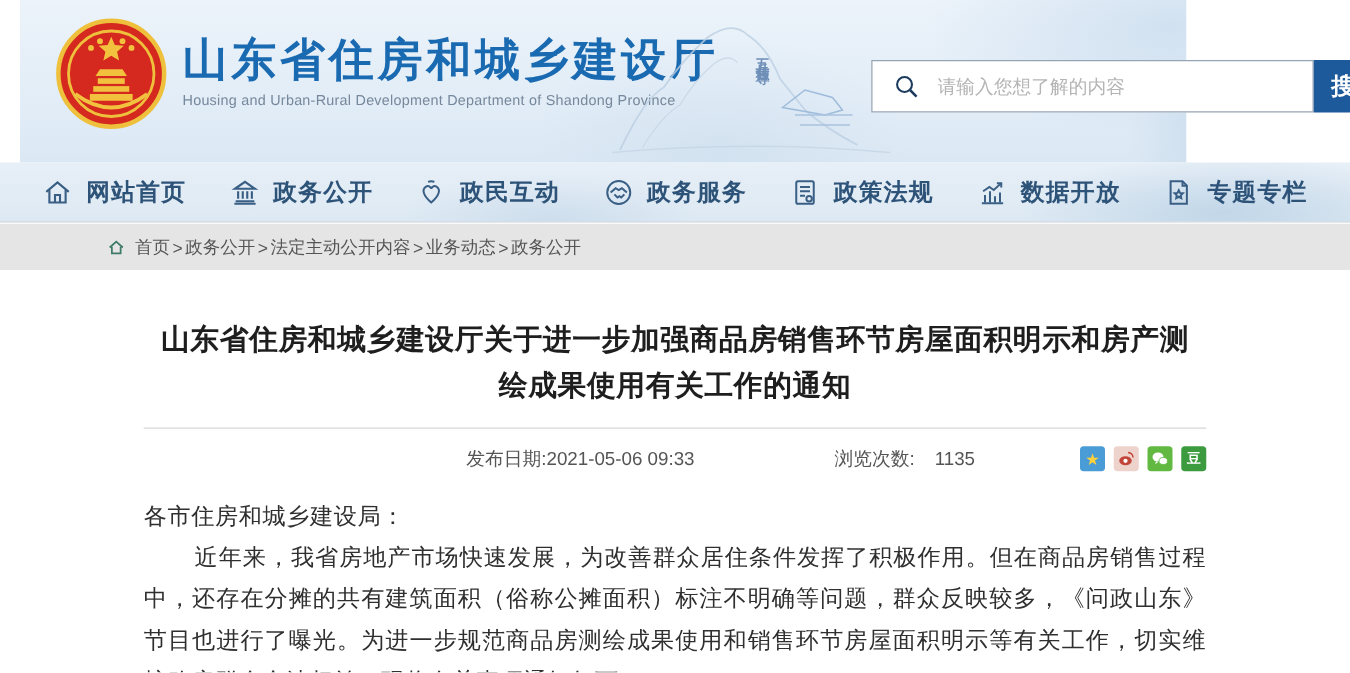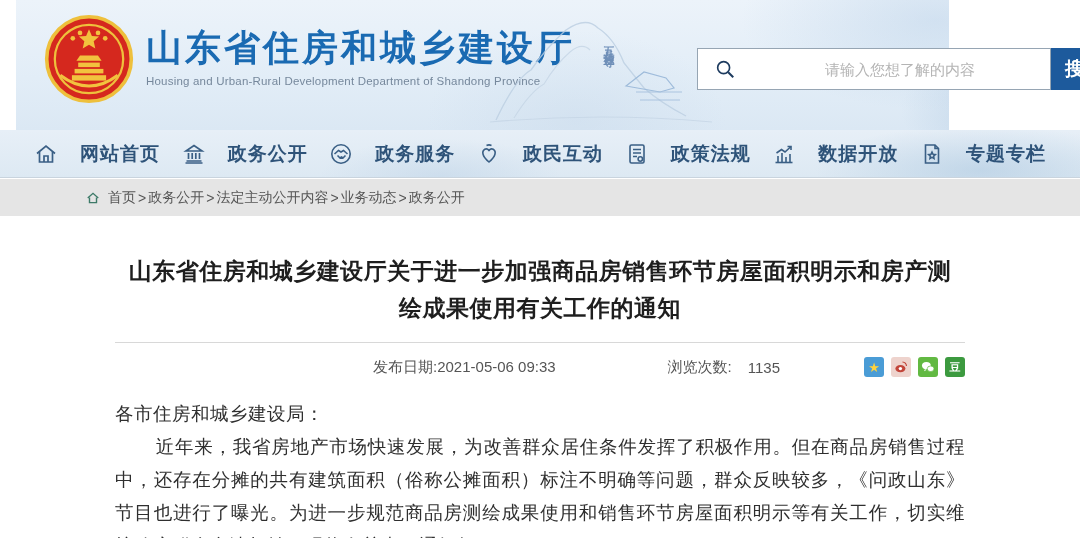--- a/index.html
+++ b/index.html
@@ -27,41 +27,41 @@
     font-size:11px; color:#5b7fae; letter-spacing:3px; opacity:.85; font-weight:bold;
   }
 
   .search-box {
     position:absolute; left:681px; top:48px; width:354px; height:42px;
     background:#ffffff; border:1px solid #96a5b3; display:flex; align-items:center;
   }
   .search-glass { margin-left:16px; flex:0 0 auto; }
   .search-input {
     flex:1; height:100%; border:none; outline:none; background:transparent;
-    font-size:15px; color:#333; padding-left:14px; font-family:"Liberation Sans", sans-serif;text-align:center;
+    font-size:15px; color:#333; padding-left:14px; font-family:"Liberation Sans", sans-serif;
   }
   .search-input::placeholder { color:#b4b4b4; }
   .search-button {
     position:absolute; left:1035px; top:48px; width:130px; height:42px;
     background:#1d5a9c; color:#ffffff; border:none; font-size:19px; font-weight:bold;
     letter-spacing:3px; text-align:left; padding-left:14px; cursor:pointer;
     font-family:"Liberation Sans", sans-serif;
   }
 
   
   .main-nav {
     position:absolute; left:0; top:130px; width:1080px; height:48px;
     display:flex; align-items:center; justify-content:space-between;
     padding:0 34px; border-bottom:1px solid #c9d4de;
     background:
       radial-gradient(220px 60px at 980px 40px, rgba(150,185,215,.40), transparent 75%),
       radial-gradient(160px 50px at 440px 46px, rgba(175,200,225,.35), transparent 75%),
       linear-gradient(180deg, #e7eff7, #dde9f3);
   }
-  .nav-item { display:flex; align-items:center; gap:22px; color:#2e5379; cursor:pointer;justify-content:space-between; }
+  .nav-item { display:flex; align-items:center; gap:11px; color:#2e5379; cursor:pointer;justify-content:space-between; }
   .nav-item svg { stroke:#3a5f85; }
   .nav-label { font-size:19px; font-weight:bold; letter-spacing:1px; }
 
   
   .breadcrumb-bar {
     position:absolute; left:0; top:179px; width:1080px; height:37px;
     background:#e5e5e5; display:flex; align-items:center; padding-left:86px;
     font-size:14px; color:#555;
   }
   .crumb-home { margin-right:8px; display:flex; align-items:center; }
@@ -160,33 +160,33 @@
       <svg width="24" height="24" viewBox="0 0 24 24" fill="none" stroke-width="1.7">
         <path d="M4 9 L12 3.5 L20 9 Z"></path>
           <path d="M6.5 11 V17 M10.2 11 V17 M13.8 11 V17 M17.5 11 V17"></path>
           <path d="M4.5 19 H19.5 M3.5 21 H20.5"></path>
       </svg>
       <span class="nav-label">政务公开</span>
     </div>
 
     <div class="nav-item">
       <svg width="24" height="24" viewBox="0 0 24 24" fill="none" stroke-width="1.6">
+        <path d="M12 20 C5.5 14.5 4.2 9.5 7.8 7.3 C10 6 11.8 7.8 12 9 C12.2 7.8 14 6 16.2 7.3 C19.8 9.5 18.5 14.5 12 20 Z"></path>
+        <path d="M9.5 3.5 a6 6 0 0 1 5 0"></path>
+      </svg>
+      <span class="nav-label">政民互动</span>
+    </div>
+
+    <div class="nav-item">
+      <svg width="24" height="24" viewBox="0 0 24 24" fill="none" stroke-width="1.6">
         <circle cx="12" cy="12" r="9.2"></circle>
           <path d="M5.5 12 l4 -3.5 2.5 1.5 2.5 -1.5 4 3.5"></path>
           <path d="M8.5 13.5 l2.5 2.5 1.5 -1 1.5 1 2.5 -2.5"></path>
       </svg>
       <span class="nav-label">政务服务</span>
-    </div>
-
-    <div class="nav-item">
-      <svg width="24" height="24" viewBox="0 0 24 24" fill="none" stroke-width="1.6">
-        <path d="M12 20 C5.5 14.5 4.2 9.5 7.8 7.3 C10 6 11.8 7.8 12 9 C12.2 7.8 14 6 16.2 7.3 C19.8 9.5 18.5 14.5 12 20 Z"></path>
-        <path d="M9.5 3.5 a6 6 0 0 1 5 0"></path>
-      </svg>
-      <span class="nav-label">政民互动</span>
     </div>
 
     <div class="nav-item">
       <svg width="24" height="24" viewBox="0 0 24 24" fill="none" stroke-width="1.6">
         <rect x="5" y="3" width="14" height="18" rx="1.5"></rect>
           <path d="M8 7.5 H16 M8 11 H16 M8 14.5 H12"></path>
           <circle cx="15.3" cy="17" r="2.2"></circle>
       </svg>
       <span class="nav-label">政策法规</span>
     </div>

